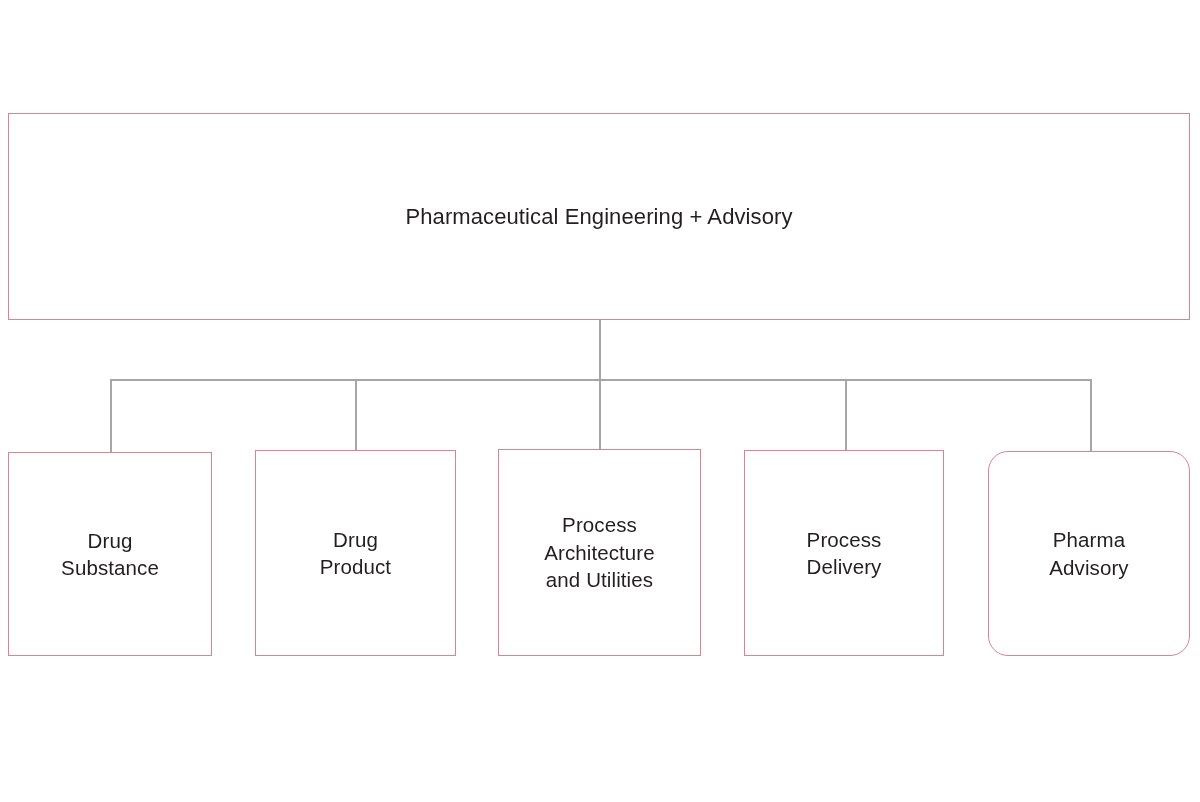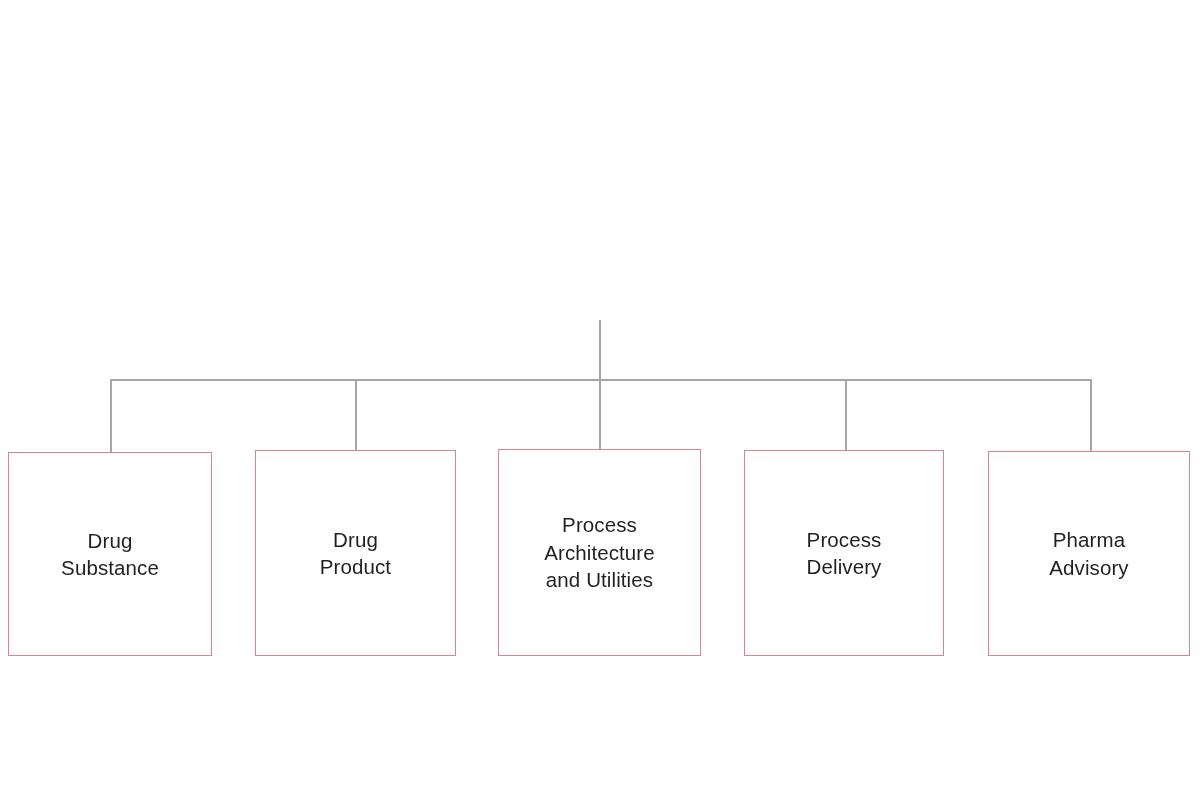--- a/index.html
+++ b/index.html
@@ -49,21 +49,21 @@
   }
 
   .leaf .node-label {
     font-size: 20.5px;
   }
 
   #leaf-0 { left: 8px;    top: 452px; width: 204px; height: 204px; }
   #leaf-1 { left: 255px;  top: 450px; width: 201px; height: 206px; }
   #leaf-2 { left: 498px;  top: 449px; width: 203px; height: 207px; }
   #leaf-3 { left: 744px;  top: 450px; width: 200px; height: 206px; }
-  #leaf-4 { left: 988px;  top: 451px; width: 202px; height: 205px; }
+  #leaf-4 { left: 988px;  top: 451px; width: 202px; height: 205px; border-radius: 20px; }
 
   
   .conn {
     position: absolute;
     background: #a6a6a6;
   }
   .conn-v { width: 1.5px; }
   .conn-h { height: 1.5px; }
 
   #conn-trunk       { left: 599px; top: 320px; height: 60px; }
@@ -72,20 +72,23 @@
   #conn-drop-1      { left: 355px;  top: 379px; height: 71px; }
   #conn-drop-2      { left: 599px;  top: 379px; height: 70px; }
   #conn-drop-3      { left: 845px;  top: 379px; height: 71px; }
   #conn-drop-4      { left: 1090px; top: 379px; height: 72px; }
 </style>
 </head>
 <body>
 
 <div id="canvas">
 
+  <div class="node" id="root-node">
+    <span class="node-label">Pharmaceutical Engineering + Advisory</span>
+  </div>
 
   <div class="conn conn-v" id="conn-trunk"></div>
   <div class="conn conn-h" id="conn-bus"></div>
   <div class="conn conn-v" id="conn-drop-0"></div>
   <div class="conn conn-v" id="conn-drop-1"></div>
   <div class="conn conn-v" id="conn-drop-2"></div>
   <div class="conn conn-v" id="conn-drop-3"></div>
   <div class="conn conn-v" id="conn-drop-4"></div>
 
   <div class="node leaf" id="leaf-0">

